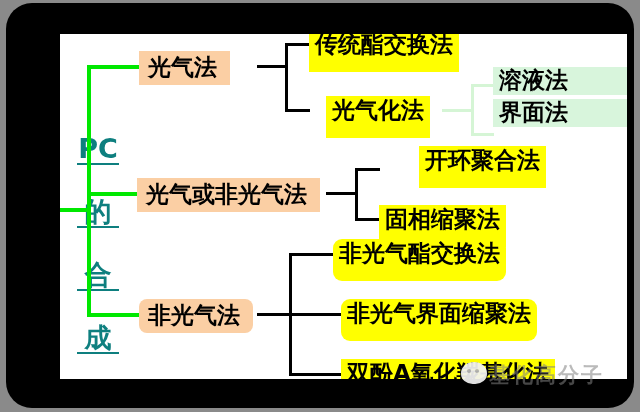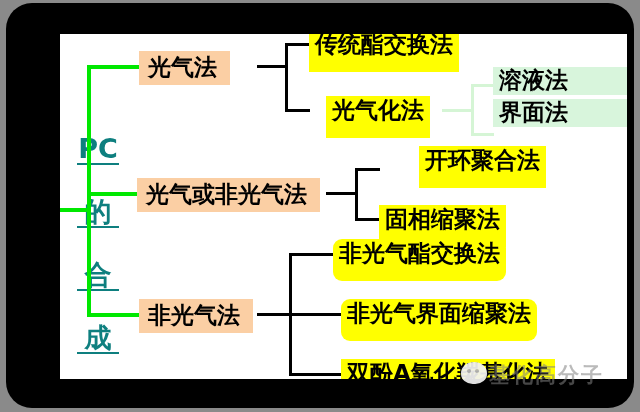--- a/index.html
+++ b/index.html
@@ -200,21 +200,21 @@
     <div class="line k" style="left:295px; top:184px; width:25px; height:3px;"></div>
 
     <div class="node lvl2" style="left:319px; top:112px;margin-left:40px;">
       <span>开环聚合法</span>
     </div>
 
     <div class="node lvl2" style="left:319px; top:171px;">
       <span>固相缩聚法</span>
     </div>
 
-    <div class="node lvl1" style="left:79px; top:265px;">
+    <div class="node lvl1" style="left:79px; top:265px;border-radius:8px;">
       <span>非光气法</span>
     </div>
 
     <div class="line k" style="left:197px; top:279px; width:54px; height:3px;"></div>
     <div class="line k" style="left:229px; top:219px; width:3px; height:123px;"></div>
     <div class="line k" style="left:229px; top:219px; width:53px; height:3px;"></div>
     <div class="line k" style="left:229px; top:279px; width:53px; height:3px;"></div>
     <div class="line k" style="left:229px; top:339px; width:53px; height:3px;"></div>
 
     <div class="node lvl2" style="left:273px; top:205px;border-radius:9px;">

